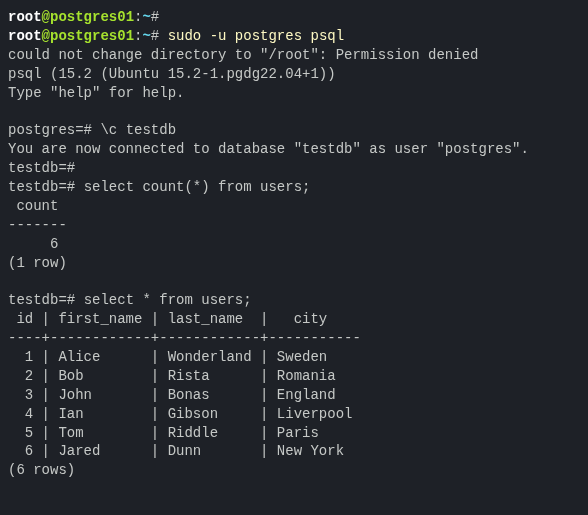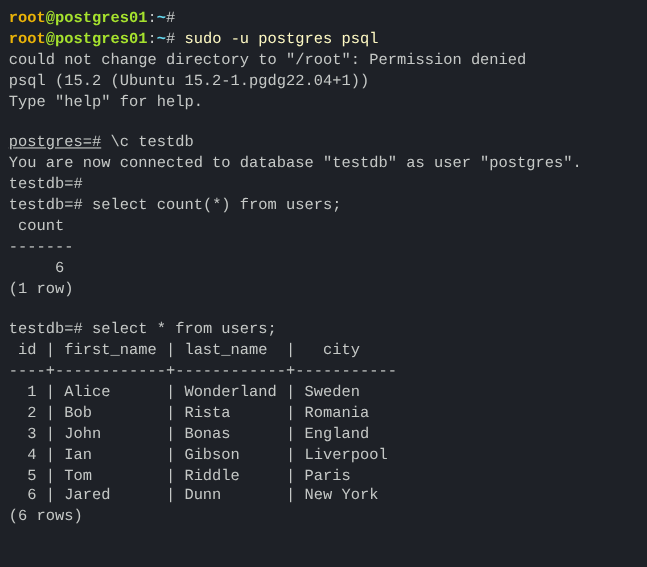--- a/index.html
+++ b/index.html
@@ -8,24 +8,24 @@
       color: #c5c8c6;
       font-family: 'Consolas', 'Monaco', 'Courier New', monospace;
       font-size: 14px;
       line-height: 1.35;
       padding: 8px;
       white-space: pre;
       overflow-x: auto;
       width: 588px;
       height: 515px;
     }
-    .root { color: #eab308; font-weight: bold; }
+    .root { color: #ffffff; font-weight: bold; }
     .host { color: #a6e22e; font-weight: bold; }
     .path { color: #66d9ef; font-weight: bold; }
     .prompt-sym { color: #c5c8c6; }
     .cmd { color: #fef9c3; }
-    .psql-prompt { color: #c5c8c6; text-decoration: underline; }
+    .psql-prompt { color: #c5c8c6; }
     .line { display: block; }
   </style>
 </head>
 <body><span class="line"><span class="root">root</span><span class="host"><span>@</span><span>postgres01</span></span><span class="prompt-sym">:</span><span class="path">~</span><span class="prompt-sym">#</span></span><span class="line"><span class="root">root</span><span class="host"><span>@</span><span>postgres01</span></span><span class="prompt-sym">:</span><span class="path">~</span><span class="prompt-sym">#</span> <span class="cmd">sudo -u postgres psql</span></span><span class="line">could not change directory to "/root": Permission denied</span><span class="line">psql (15.2 (Ubuntu 15.2-1.pgdg22.04+1))</span><span class="line">Type "help" for help.</span><span class="line"> </span><span class="line"><span class="psql-prompt">postgres=#</span> <span>\c testdb</span></span><span class="line">You are now connected to database "testdb" as user "postgres".</span><span class="line">testdb=#</span><span class="line"><span>testdb=#</span> <span>select count(*) from users;</span></span><span class="line"> count</span><span class="line">-------</span><span class="line">     6</span><span class="line">(1 row)</span><span class="line"> </span><span class="line"><span>testdb=#</span> <span>select * from users;</span></span><span class="line"> id | first_name | last_name  |   city</span><span class="line">----+------------+------------+-----------</span><span class="line">  1 | Alice      | Wonderland | Sweden</span><span class="line">  2 | Bob        | Rista      | Romania</span><span class="line">  3 | John       | Bonas      | England</span><span class="line">  4 | Ian        | Gibson     | Liverpool</span><span class="line">  5 | Tom        | Riddle     | Paris</span><span class="line">  6 | Jared      | Dunn       | New York</span><span class="line">(6 rows)</span>
 
 
 
 </body></html>

